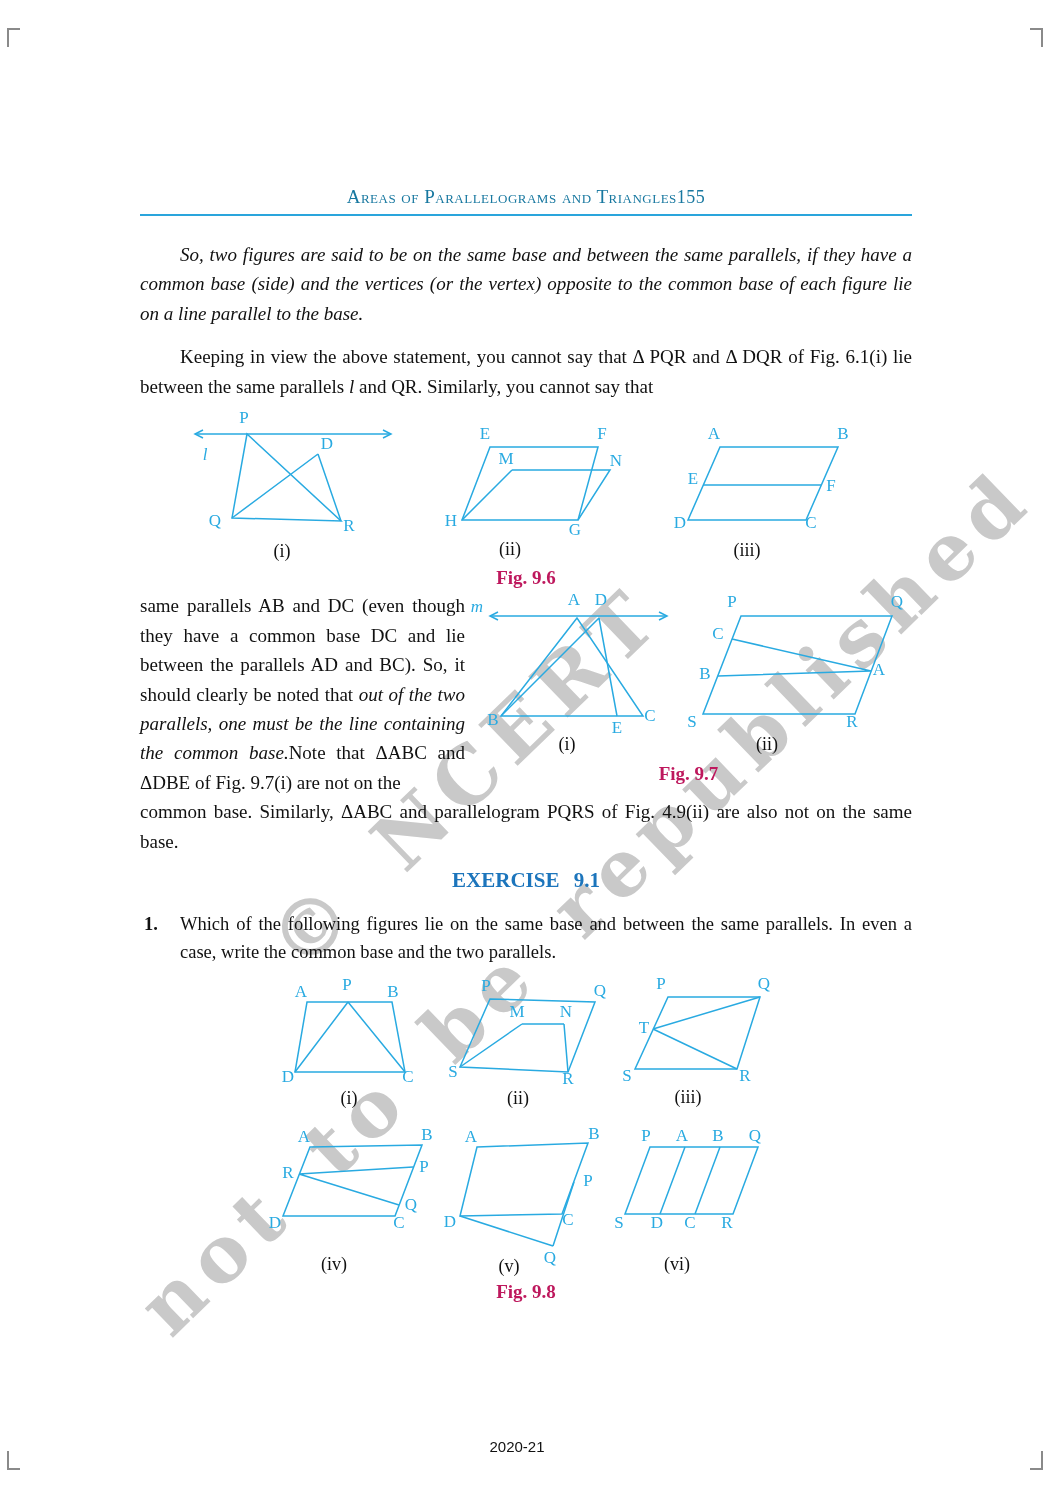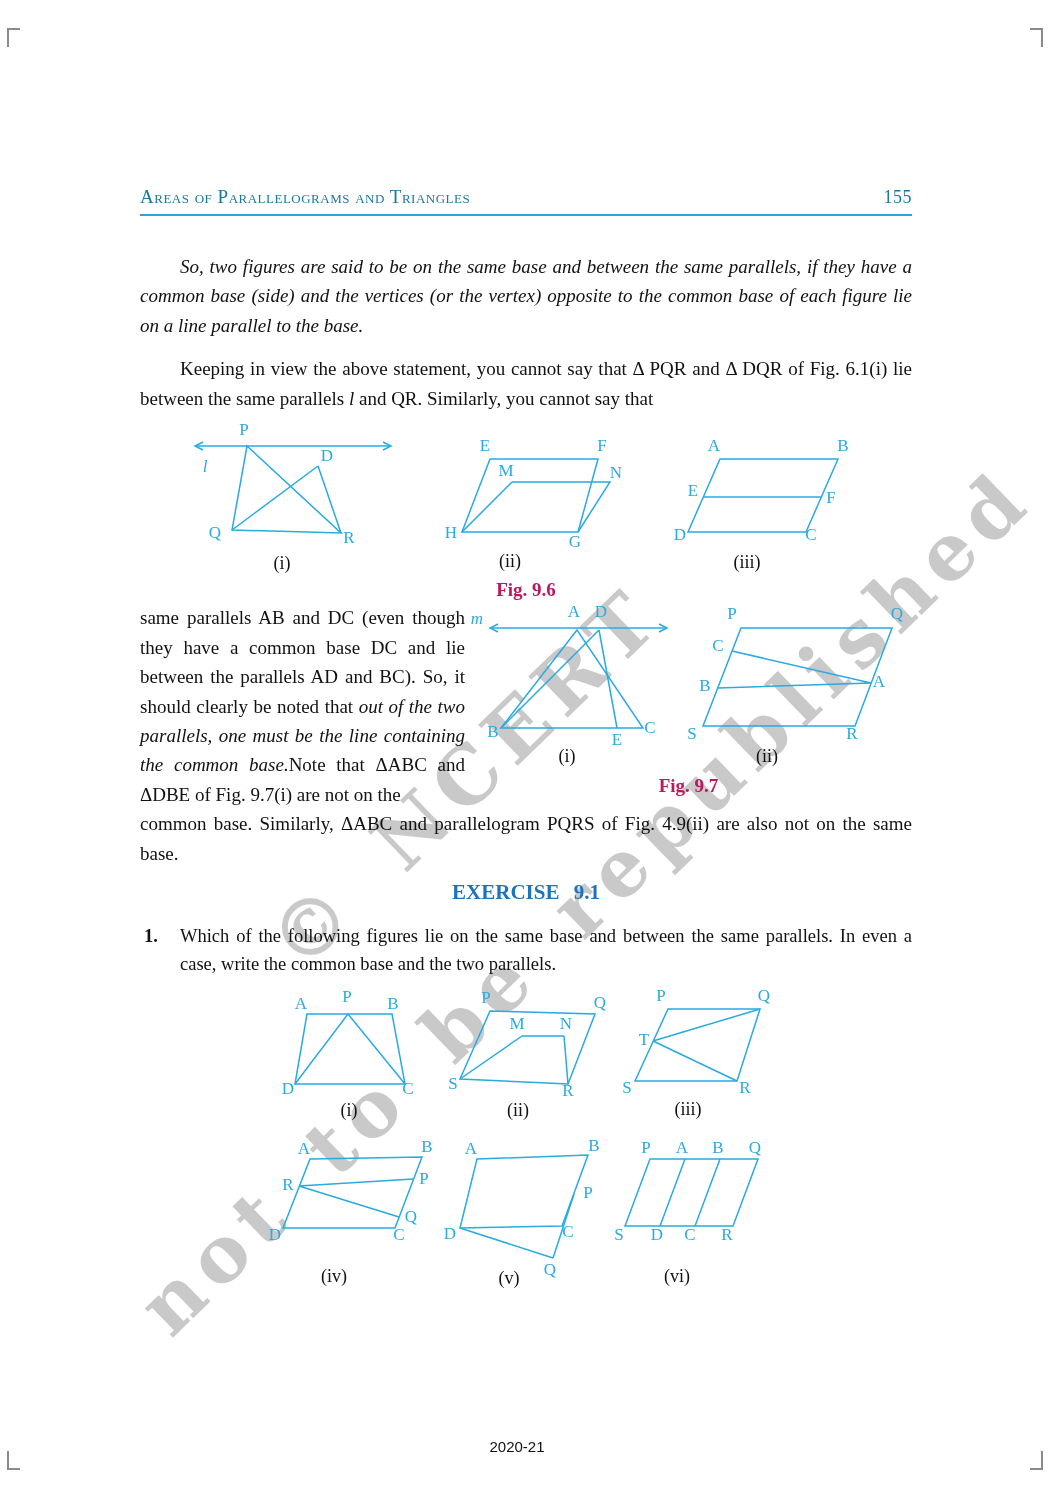--- a/index.html
+++ b/index.html
@@ -11,30 +11,30 @@
     line-height:2.2; white-space:nowrap; z-index:0; font-family:"DejaVu Serif", serif; font-weight:bold; }
 
   .crop { position:absolute; width:13px; height:19px; z-index:2; }
   .crop.tl { left:7px;  top:28px;    border-left:2px solid #8a8a8a; border-top:2px solid #8a8a8a; }
   .crop.tr { right:7px; top:28px;    border-right:2px solid #8a8a8a; border-top:2px solid #8a8a8a; }
   .crop.bl { left:7px;  bottom:30px; border-left:2px solid #8a8a8a; border-bottom:2px solid #8a8a8a; }
   .crop.br { right:7px; bottom:30px; border-right:2px solid #8a8a8a; border-bottom:2px solid #8a8a8a; }
 
   .content { position:relative; z-index:1; padding:186px 138px 0 140px; }
 
-  .running-head { display:flex; justify-content:space-between; align-items:baseline;
+  .running-head { display:flex; justify-content:center; align-items:baseline;
     color:#1878a0; font-size:19px; letter-spacing:0.5px; }
   .head-title { font-variant:small-caps; }
   .head-page { font-size:18px; }
   .head-rule { border-top:2px solid #2aa5dc; margin-top:6px; }
 
   p.body { font-size:19px; line-height:1.55; text-align:justify; }
   .indent { text-indent:40px; }
   .it { font-style:italic; }
-  .mt1 { margin-top:36px; }
+  .mt1 { margin-top:24px; }
   .mt2 { margin-top:14px; }
   .mt3 { margin-top:18px; }
 
   svg.fig { display:block; }
   svg text { font-family:"Liberation Serif", serif; font-size:17px; fill:#29aae1; text-anchor:middle; }
   svg text.sub { fill:#111; font-size:18px; }
   svg text.itl { font-style:italic; }
 
   #fig96 { margin:6px 0 0 25px; }
   #fig98 { margin:2px 0 0 110px; }
@@ -237,17 +237,18 @@
       <text x="396" y="172">P</text>
       <text x="432" y="172">A</text>
       <text x="468" y="172">B</text>
       <text x="505" y="172">Q</text>
       <text x="369" y="259">S</text>
       <text x="407" y="259">D</text>
       <text x="440" y="259">C</text>
       <text x="477" y="259">R</text>
       <text x="427" y="301" class="sub">(vi)</text>
     </svg>
+    <div class="fig-caption">Fig. 9.8</div>
 
   </div>
 
   <div class="footer">2020-21</div>
 </div>
 
 </body></html>

